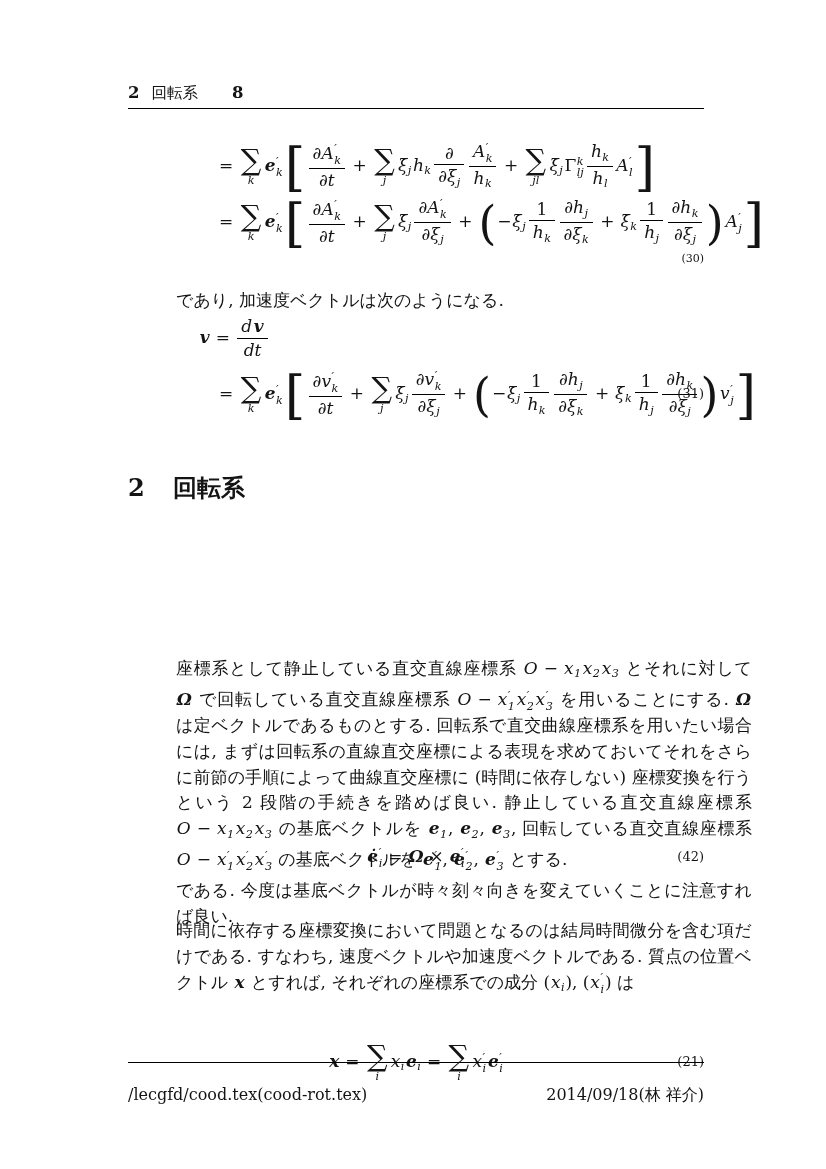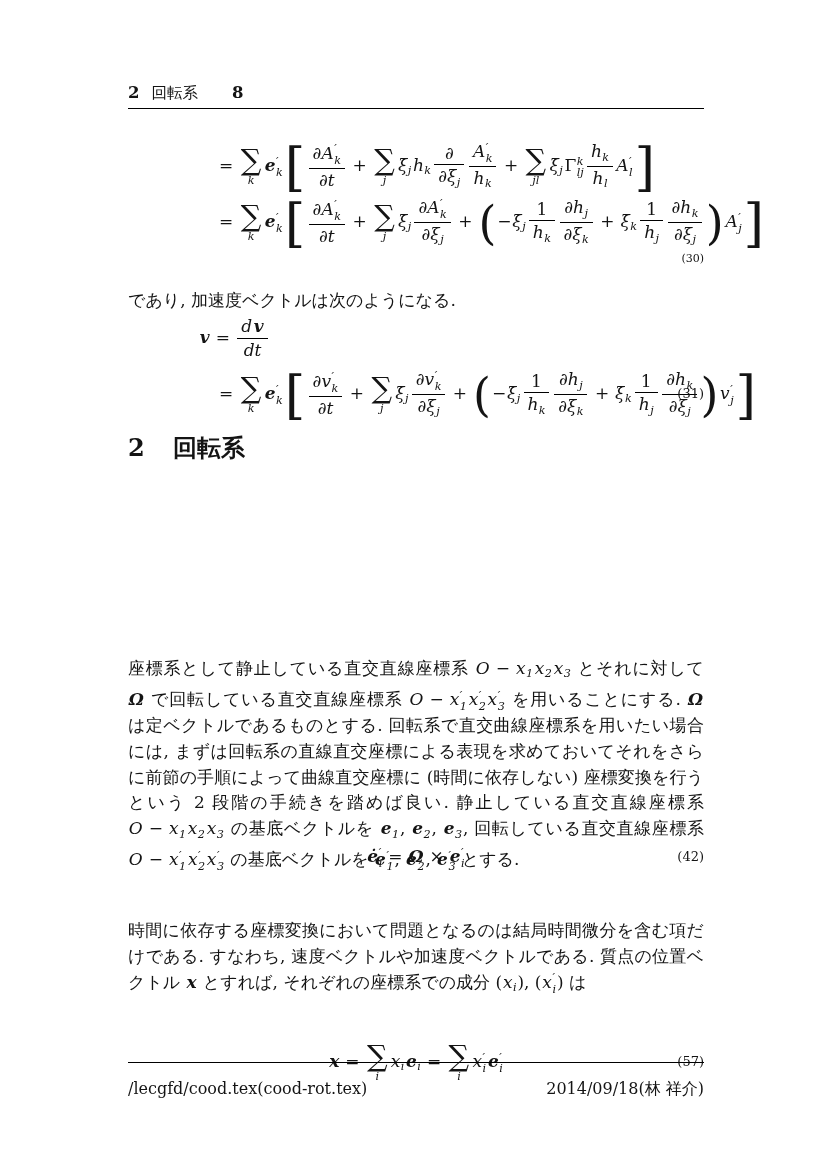--- a/index.html
+++ b/index.html
@@ -8,29 +8,29 @@
   .abs{position:absolute;left:128px;width:576px;}
 
   
   .header{display:flex;align-items:baseline;font-size:16.5px;
           border-bottom:1.2px solid #000;padding-bottom:4px;}
   .h-left{flex:1;}
   .h-secno{font-weight:600;}
   .h-sectitle{margin-left:12px;font-family:"DejaVu Sans","Liberation Sans",sans-serif;font-size:15.5px;}
   .h-page{margin-left:34px;font-weight:700;}
   .footer{display:flex;justify-content:space-between;font-size:16px;
-          border-top:1.2px solid #000;padding-top:16px;}
+          border-top:1.2px solid #000;padding-top:22px;}
 
   
   .sec-head{font-size:24px;font-weight:700;}
   .sec-no{font-family:"DejaVu Serif","Liberation Serif",serif;}
   .sec-title{margin-left:20px;font-family:"DejaVu Sans","Liberation Sans",sans-serif;}
 
   
-  .para{font-size:17px;line-height:25.8px;text-align:justify;}
+  .para{font-size:17px;line-height:25.8px;text-align:justify;margin-left:48px;}
   .rt{}
   .imath{white-space:nowrap;}
 
   
   .eqrow{display:block;white-space:nowrap;font-size:17px;}
   .eqline{position:relative;}
   .eqnum{position:absolute;right:0;top:50%;transform:translateY(-50%);font-size:13px;}
   .eqnum-static{text-align:right;font-size:11px;height:18px;line-height:18px;}
   .ctr{text-align:center;}
   .mi{font-style:italic;}
@@ -72,39 +72,40 @@
   <div class="para abs" style="top:288px"><span class="rt">であり, 加速度ベクトルは次のようになる.</span></div>
 
   <div class="abs" style="top:314px">
     <div class="eqrow" style="height:46px;line-height:46px;margin-left:71px"><span class="mv"><span class="mi mb">v</span></span><span class="mo">=</span><span class="mfrac"><span class="fnum"><span class="mv"><span class="mi">d</span></span><span class="mv"><span class="mi mb">v</span></span></span><span class="fden"><span class="mv"><span class="mi">dt</span></span></span></span></div>
     <div class="eqline" style="margin-top:4px">
       <div class="eqrow" style="height:58px;line-height:58px;margin-left:86px"><span class="mo">=</span><span class="msum"><span class="sg">∑</span><span class="slim">k</span></span><span class="mv"><span class="mi mb">e</span><span class="stk"><span class="stp">′</span><span class="stb">k</span></span></span><span class="mbig" style="font-size: 3.1em;">[</span><span class="mfrac"><span class="fnum"><span class="mv"><span class="mi">∂v</span><span class="stk"><span class="stp">′</span><span class="stb">k</span></span></span></span><span class="fden"><span class="mv"><span class="mi">∂t</span></span></span></span><span class="mo">+</span><span class="msum"><span class="sg">∑</span><span class="slim">j</span></span><span class="mv"><span class="mi">ξ̇</span><span class="msb">j</span></span><span class="mfrac"><span class="fnum"><span class="mv"><span class="mi">∂v</span><span class="stk"><span class="stp">′</span><span class="stb">k</span></span></span></span><span class="fden"><span class="mv"><span class="mi">∂ξ</span><span class="msb">j</span></span></span></span><span class="mo">+</span><span class="mbig" style="font-size: 2.7em;">(</span><span class="mr">−</span><span class="mv"><span class="mi">ξ̇</span><span class="msb">j</span></span><span class="mfrac"><span class="fnum"><span class="mr">1</span></span><span class="fden"><span class="mv"><span class="mi">h</span><span class="msb">k</span></span></span></span><span class="mfrac"><span class="fnum"><span class="mv"><span class="mi">∂h</span><span class="msb">j</span></span></span><span class="fden"><span class="mv"><span class="mi">∂ξ</span><span class="msb">k</span></span></span></span><span class="mo">+</span><span class="mv"><span class="mi">ξ̇</span><span class="msb">k</span></span><span class="mfrac"><span class="fnum"><span class="mr">1</span></span><span class="fden"><span class="mv"><span class="mi">h</span><span class="msb">j</span></span></span></span><span class="mfrac"><span class="fnum"><span class="mv"><span class="mi">∂h</span><span class="msb">k</span></span></span><span class="fden"><span class="mv"><span class="mi">∂ξ</span><span class="msb">j</span></span></span></span><span class="mbig" style="font-size: 2.7em;">)</span><span class="mv"><span class="mi">v</span><span class="stk"><span class="stp">′</span><span class="stb">j</span></span></span><span class="mbig" style="font-size: 3.1em;">]</span></div>
       <span class="eqnum">(31)</span>
     </div>
   </div>
 
-  <div class="sec-head abs" style="top:432px">
+  <div class="sec-head abs" style="top:472px">
     <span class="sec-no">2</span>
     <span class="sec-title">回転系</span>
   </div>
 
 
   <div class="para abs" style="top:656px"><span class="rt">座標系として静止している直交直線座標系 </span><span class="imath"><span class="mv"><span class="mi">O</span></span><span class="mo">−</span><span class="mv"><span class="mi">x</span><span class="msb">1</span></span><span class="mv"><span class="mi">x</span><span class="msb">2</span></span><span class="mv"><span class="mi">x</span><span class="msb">3</span></span></span><span class="rt"> とそれに対して </span><span class="imath"><span class="mv"><span class="mi mb">Ω</span></span></span><span class="rt"> で回転している直交直線座標系 </span><span class="imath"><span class="mv"><span class="mi">O</span></span><span class="mo">−</span><span class="mv"><span class="mi">x</span><span class="stk"><span class="stp">′</span><span class="stb">1</span></span></span><span class="mv"><span class="mi">x</span><span class="stk"><span class="stp">′</span><span class="stb">2</span></span></span><span class="mv"><span class="mi">x</span><span class="stk"><span class="stp">′</span><span class="stb">3</span></span></span></span><span class="rt"> を用いることにする. </span><span class="imath"><span class="mv"><span class="mi mb">Ω</span></span></span><span class="rt"> は定ベクトルであるものとする. 回転系で直交曲線座標系を用いたい場合には, まずは回転系の直線直交座標による表現を求めておいてそれをさらに前節の手順によって曲線直交座標に (時間に依存しない) 座標変換を行うという 2 段階の手続きを踏めば良い. 静止している直交直線座標系 </span><span class="imath"><span class="mv"><span class="mi">O</span></span><span class="mo">−</span><span class="mv"><span class="mi">x</span><span class="msb">1</span></span><span class="mv"><span class="mi">x</span><span class="msb">2</span></span><span class="mv"><span class="mi">x</span><span class="msb">3</span></span></span><span class="rt"> の基底ベクトルを </span><span class="imath"><span class="mv"><span class="mi mb">e</span><span class="msb">1</span></span><span class="mr">, </span><span class="mv"><span class="mi mb">e</span><span class="msb">2</span></span><span class="mr">, </span><span class="mv"><span class="mi mb">e</span><span class="msb">3</span></span></span><span class="rt">, 回転している直交直線座標系 </span><span class="imath"><span class="mv"><span class="mi">O</span></span><span class="mo">−</span><span class="mv"><span class="mi">x</span><span class="stk"><span class="stp">′</span><span class="stb">1</span></span></span><span class="mv"><span class="mi">x</span><span class="stk"><span class="stp">′</span><span class="stb">2</span></span></span><span class="mv"><span class="mi">x</span><span class="stk"><span class="stp">′</span><span class="stb">3</span></span></span></span><span class="rt"> の基底ベクトルを </span><span class="imath"><span class="mv"><span class="mi mb">e</span><span class="stk"><span class="stp">′</span><span class="stb">1</span></span></span><span class="mr">, </span><span class="mv"><span class="mi mb">e</span><span class="stk"><span class="stp">′</span><span class="stb">2</span></span></span><span class="mr">, </span><span class="mv"><span class="mi mb">e</span><span class="stk"><span class="stp">′</span><span class="stb">3</span></span></span></span><span class="rt"> とする.</span></div>
 
   <div class="abs eqline" style="top:836px">
     <div class="eqrow ctr" style="height:40px;line-height:40px"><span class="mv"><span class="mi mb">ė</span><span class="stk"><span class="stp">′</span><span class="stb">i</span></span></span><span class="mo">=</span><span class="mv"><span class="mi mb">Ω</span></span><span class="mo">×</span><span class="mv"><span class="mi mb">e</span><span class="stk"><span class="stp">′</span><span class="stb">i</span></span></span></div>
     <span class="eqnum">(42)</span>
   </div>
 
+  <div class="para abs" style="top:878px"><span class="rt">である. 今度は基底ベクトルが時々刻々向きを変えていくことに注意すれば良い.</span></div>
 
   <div class="para abs" style="top:918px"><span class="rt">時間に依存する座標変換において問題となるのは結局時間微分を含む項だけである. すなわち, 速度ベクトルや加速度ベクトルである. 質点の位置ベクトル </span><span class="imath"><span class="mv"><span class="mi mb">x</span></span></span><span class="rt"> とすれば, それぞれの座標系での成分 </span><span class="imath"><span class="mr">(</span><span class="mv"><span class="mi">x</span><span class="msb">i</span></span><span class="mr">)</span><span class="mr">, </span><span class="mr">(</span><span class="mv"><span class="mi">x</span><span class="stk"><span class="stp">′</span><span class="stb">i</span></span></span><span class="mr">)</span></span><span class="rt"> は</span></div>
 
   <div class="abs eqline" style="top:998px">
     <div class="eqrow ctr" style="height:46px;line-height:46px"><span class="mv"><span class="mi mb">x</span></span><span class="mo">=</span><span class="msum"><span class="sg">∑</span><span class="slim">i</span></span><span class="mv"><span class="mi">x</span><span class="msb">i</span></span><span class="mv"><span class="mi mb">e</span><span class="msb">i</span></span><span class="mo">=</span><span class="msum"><span class="sg">∑</span><span class="slim">i</span></span><span class="mv"><span class="mi">x</span><span class="stk"><span class="stp">′</span><span class="stb">i</span></span></span><span class="mv"><span class="mi mb">e</span><span class="stk"><span class="stp">′</span><span class="stb">i</span></span></span></div>
-    <span class="eqnum">(57)</span>
+    <span class="eqnum">(21)</span>
   </div>
 
   <div class="footer abs" style="top:1062px">
     <span>/lecgfd/cood.tex(cood-rot.tex)</span>
     <span>2014/09/18(林 祥介)</span>
   </div>
 
 </div>
 
 </body></html>

